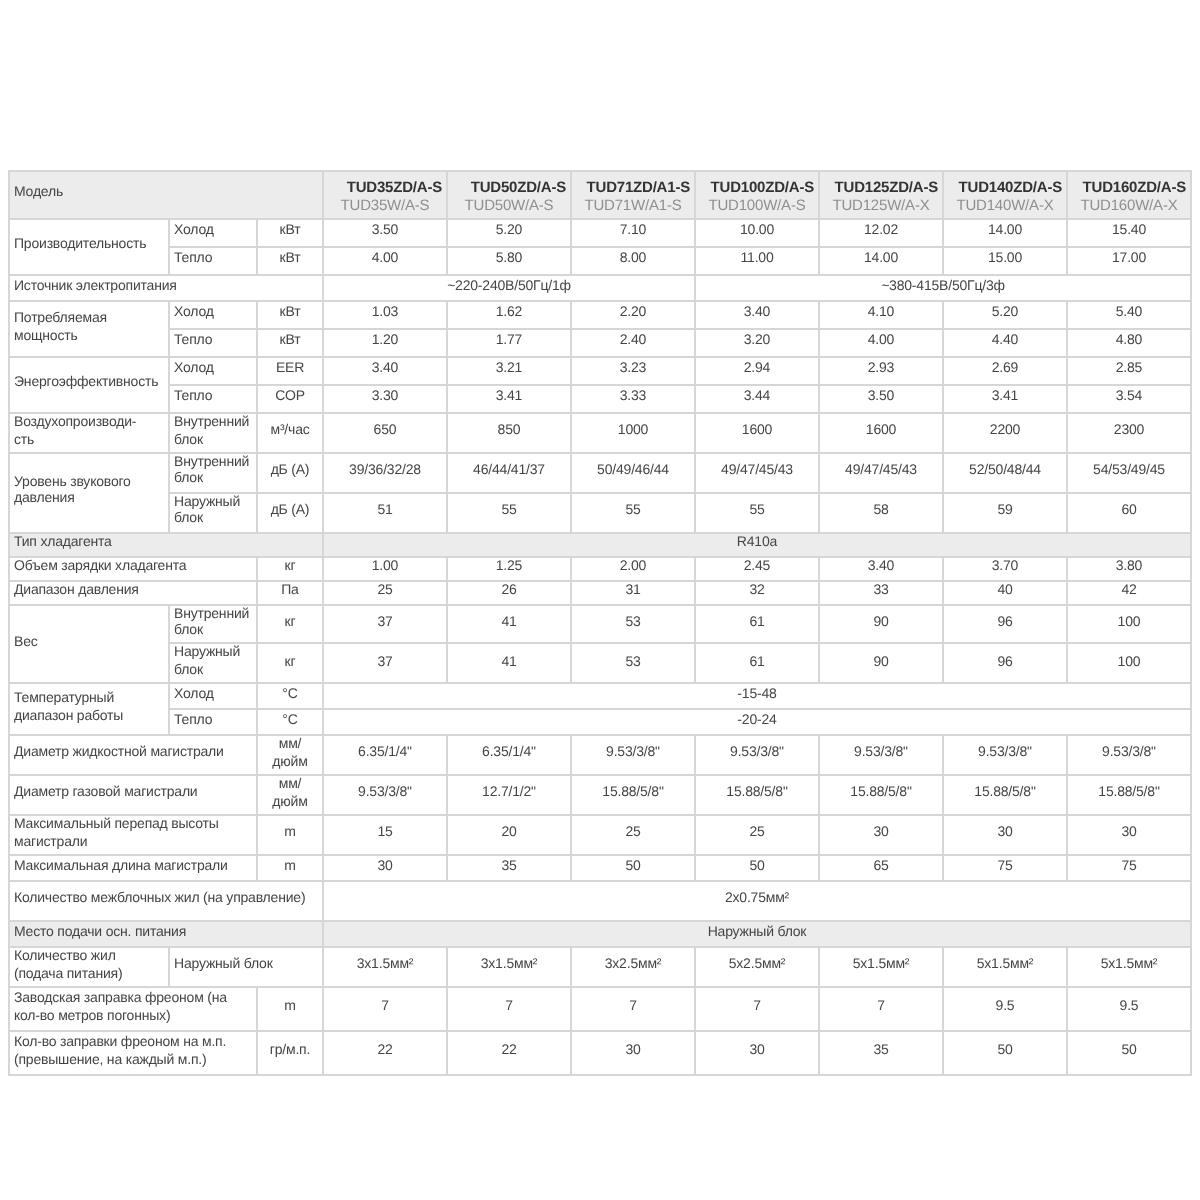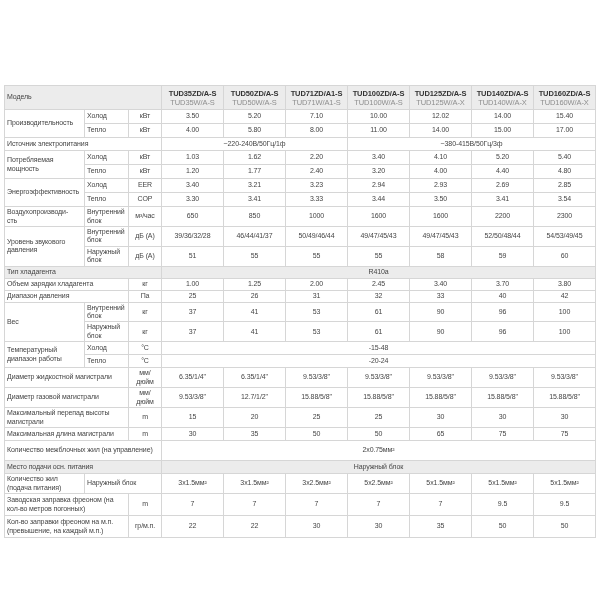--- a/index.html
+++ b/index.html
@@ -27,21 +27,21 @@
     vertical-align: middle;
     overflow: hidden;
   }
   tr.shaded td { background: #ececec; }
   td.c-label { text-align: left; white-space: pre-line; padding-left: 3px; }
   td.c-sub   { text-align: left; padding-left: 3px; }
   td.c-unit  { text-align: center; white-space: pre-line; }
   td.c-val   { text-align: center; }
   td.c-span  { text-align: center; }
   td.c-model { text-align: center; padding: 2px 1px; }
-  .m-top { font-weight: bold; color: #333333; font-size: 7.5px; }
+  .m-top { font-weight: bold; color: #333333; font-size: 7.5px; text-align: right; }
   .m-bot { color: #8f8f8f; font-size: 7.5px; }
 </style>
 <style>table.spec td{border-color:#d6d6d6;color:#454545;}tr.shaded td{background:#ececec;}.m-top{color:#333333;}.m-bot{color:#8f8f8f;}</style></head>
 <body>
 
 <div class="sheet">
   <table class="spec">
     <colgroup>
         <col style="width: 80px;">
         <col style="width: 44px;">

